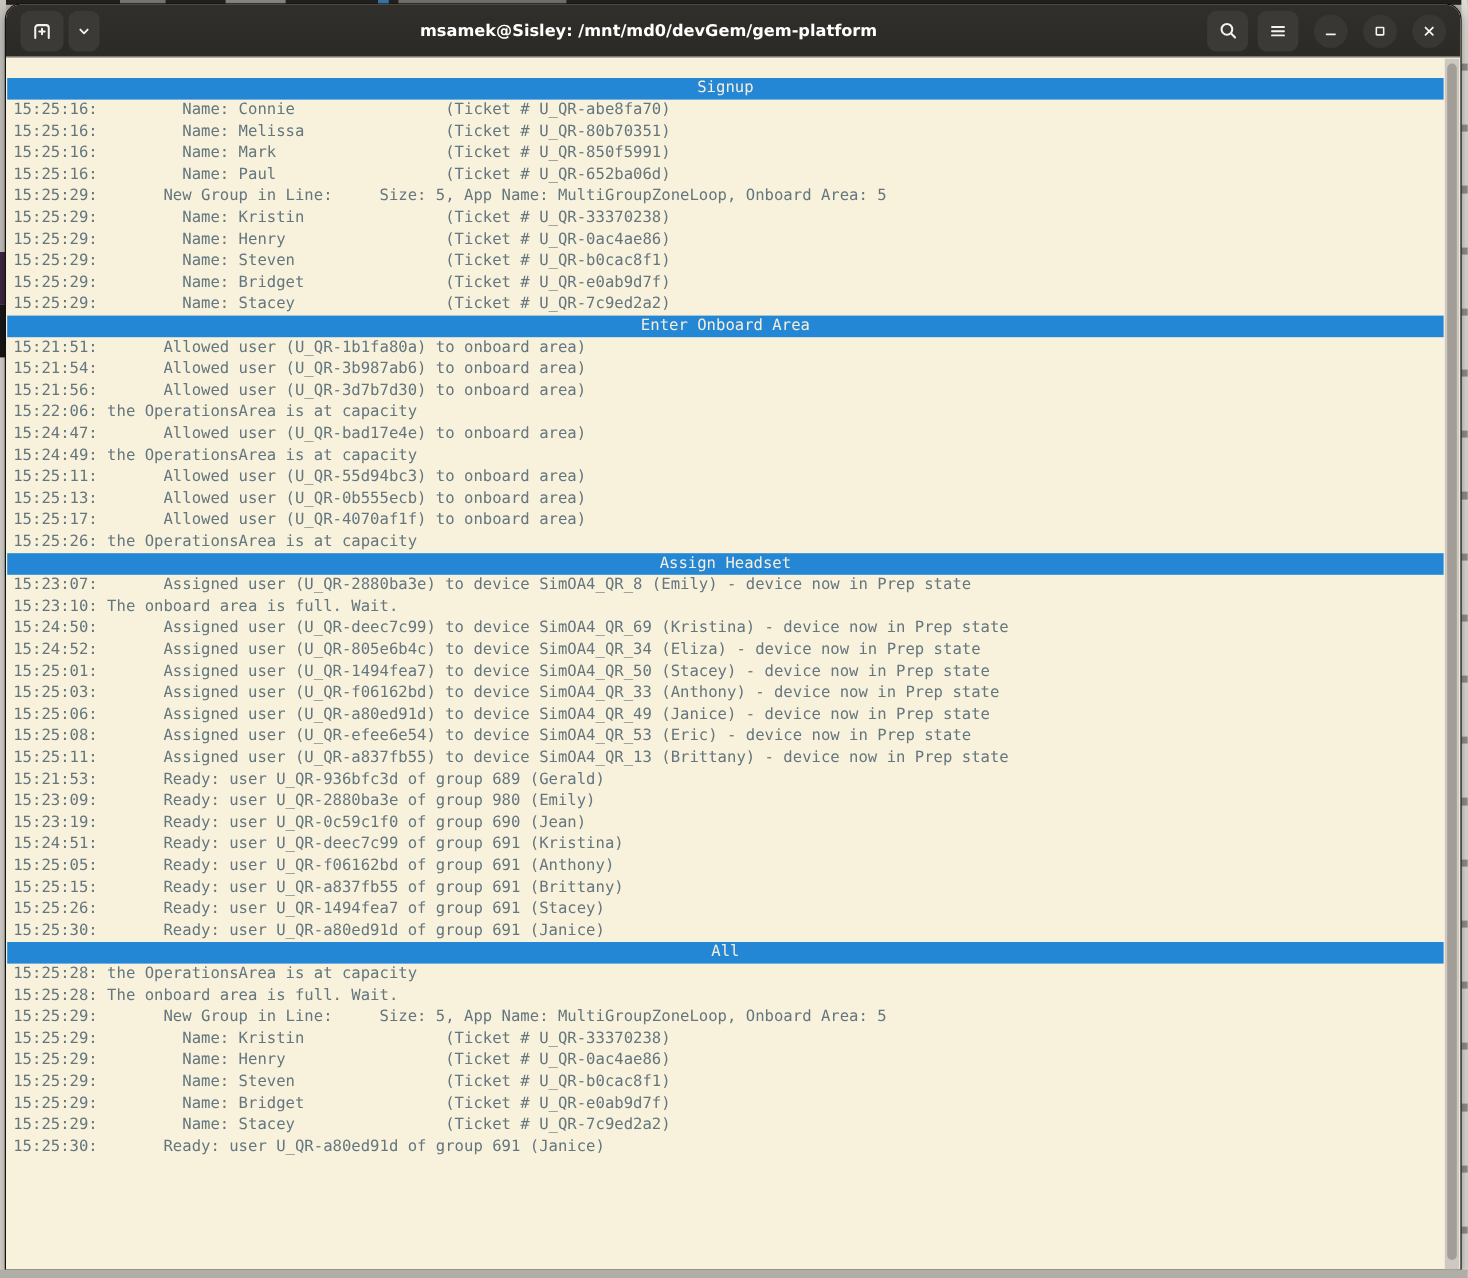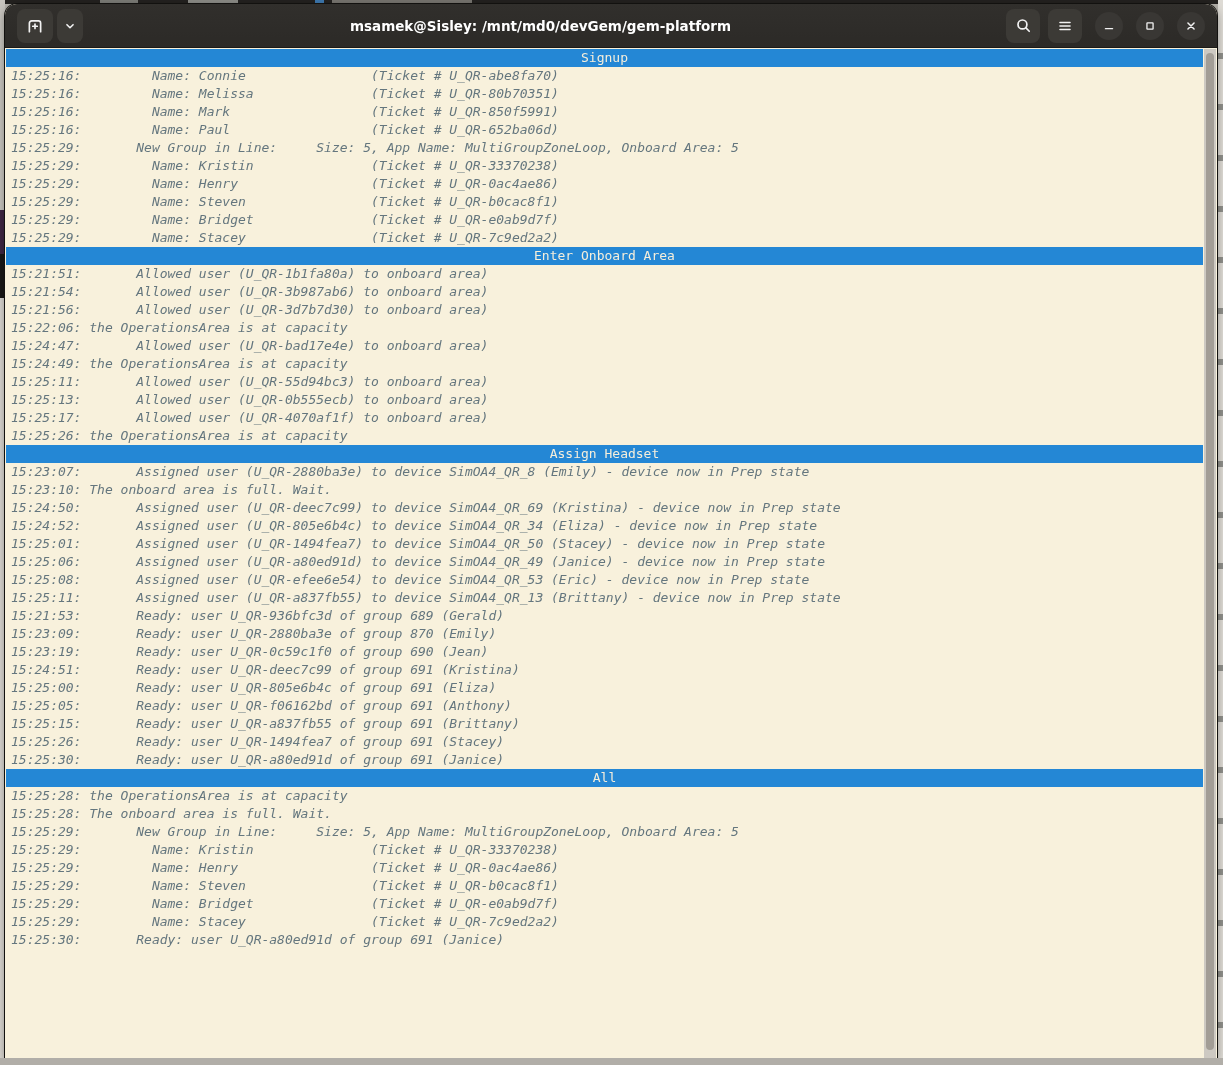--- a/index.html
+++ b/index.html
@@ -40,27 +40,27 @@
   .tb-title{flex:1;text-align:center;color:#ffffff;font-weight:bold;font-size:13.5px;
     font-family:"DejaVu Sans",sans-serif;white-space:nowrap;overflow:hidden;}
   .tb-right{display:flex;align-items:center;}
   .tb-right .tb-btn{width:34px;margin-left:8px;}
   .tb-circle{background:#393734;border:none;border-radius:50%;width:28px;height:28px;
     display:flex;align-items:center;justify-content:center;cursor:pointer;margin-left:13px;}
   .tb-circle:first-of-type{margin-left:18px;}
   svg.ic{display:block;}
 
   
-  .terminal-body{position:absolute;left:0;top:44px;right:0;bottom:0;padding-top:1px;
+  .terminal-body{position:absolute;left:0;top:44px;right:0;bottom:0;padding-top:17px;
     font-family:"DejaVu Sans Mono",monospace;font-size:13px;line-height:18px;overflow:hidden;}
   .section-header{height:18px;line-height:18px;background:var(--header-bar-bg);
     color:var(--header-text);text-align:center;margin:0 14px 0 1px;
     font-family:"DejaVu Sans Mono",monospace;font-size:13px;}
   .log-line{height:18px;line-height:18px;white-space:pre;padding-left:6px;
-    color:var(--terminal-fg);font-style:italic;}
+    color:var(--terminal-fg);}
 
   
   .scrollbar-track{position:absolute;top:45px;bottom:0;right:1px;width:12px;background:#cdc9c2;}
   .scrollbar-thumb{position:absolute;top:4px;bottom:8px;left:2px;width:8px;border-radius:4px;background:#a29d96;}
 </style>
 </head>
 <body>
 
 <div class="top-strip">
   <div class="frag" style="left:100px;width:38px;background:#7a7a75;"></div>
@@ -147,28 +147,28 @@
       <div class="log-line">15:25:11:       Allowed user (U_QR-55d94bc3) to onboard area)</div>
       <div class="log-line">15:25:13:       Allowed user (U_QR-0b555ecb) to onboard area)</div>
       <div class="log-line">15:25:17:       Allowed user (U_QR-4070af1f) to onboard area)</div>
       <div class="log-line">15:25:26: the OperationsArea is at capacity</div>
       <div class="section-header">Assign Headset</div>
       <div class="log-line">15:23:07:       Assigned user (U_QR-2880ba3e) to device SimOA4_QR_8 (Emily) - device now in Prep state</div>
       <div class="log-line">15:23:10: The onboard area is full. Wait.</div>
       <div class="log-line">15:24:50:       Assigned user (U_QR-deec7c99) to device SimOA4_QR_69 (Kristina) - device now in Prep state</div>
       <div class="log-line">15:24:52:       Assigned user (U_QR-805e6b4c) to device SimOA4_QR_34 (Eliza) - device now in Prep state</div>
       <div class="log-line">15:25:01:       Assigned user (U_QR-1494fea7) to device SimOA4_QR_50 (Stacey) - device now in Prep state</div>
+      <div class="log-line">15:25:03:       Assigned user (U_QR-f06162bd) to device SimOA4_QR_33 (Anthony) - device now in Prep state</div>
       <div class="log-line">15:25:06:       Assigned user (U_QR-a80ed91d) to device SimOA4_QR_49 (Janice) - device now in Prep state</div>
       <div class="log-line">15:25:08:       Assigned user (U_QR-efee6e54) to device SimOA4_QR_53 (Eric) - device now in Prep state</div>
       <div class="log-line">15:25:11:       Assigned user (U_QR-a837fb55) to device SimOA4_QR_13 (Brittany) - device now in Prep state</div>
       <div class="log-line">15:21:53:       Ready: user U_QR-936bfc3d of group 689 (Gerald)</div>
-      <div class="log-line">15:23:09:       Ready: user U_QR-2880ba3e of group 870 (Emily)</div>
+      <div class="log-line">15:23:09:       Ready: user U_QR-2880ba3e of group 980 (Emily)</div>
       <div class="log-line">15:23:19:       Ready: user U_QR-0c59c1f0 of group 690 (Jean)</div>
       <div class="log-line">15:24:51:       Ready: user U_QR-deec7c99 of group 691 (Kristina)</div>
-      <div class="log-line">15:25:00:       Ready: user U_QR-805e6b4c of group 691 (Eliza)</div>
       <div class="log-line">15:25:05:       Ready: user U_QR-f06162bd of group 691 (Anthony)</div>
       <div class="log-line">15:25:15:       Ready: user U_QR-a837fb55 of group 691 (Brittany)</div>
       <div class="log-line">15:25:26:       Ready: user U_QR-1494fea7 of group 691 (Stacey)</div>
       <div class="log-line">15:25:30:       Ready: user U_QR-a80ed91d of group 691 (Janice)</div>
       <div class="section-header">All</div>
       <div class="log-line">15:25:28: the OperationsArea is at capacity</div>
       <div class="log-line">15:25:28: The onboard area is full. Wait.</div>
       <div class="log-line">15:25:29:       New Group in Line:     Size: 5, App Name: MultiGroupZoneLoop, Onboard Area: 5</div>
       <div class="log-line">15:25:29:         Name: Kristin               (Ticket # U_QR-33370238)</div>
       <div class="log-line">15:25:29:         Name: Henry                 (Ticket # U_QR-0ac4ae86)</div>

